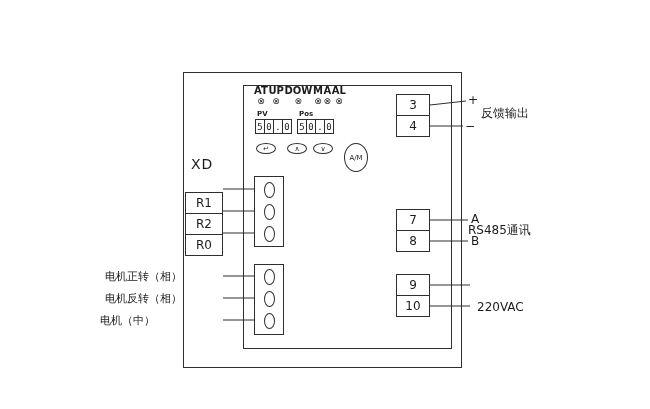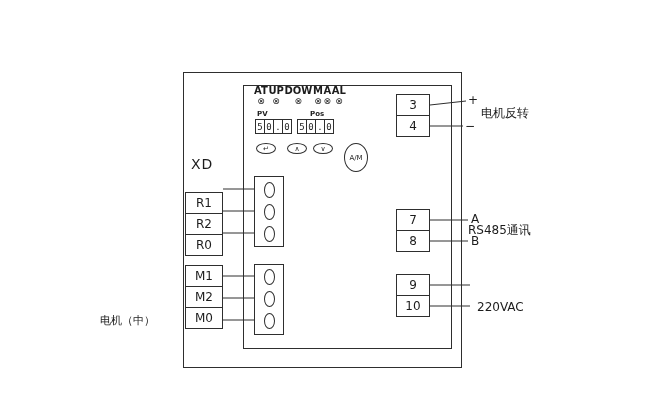--- a/index.html
+++ b/index.html
@@ -102,21 +102,21 @@
       <span class="lbl">A</span>
       <span class="lamp">⊗</span>
     </div>
     <div class="ind">
       <span class="lbl">AL</span>
       <span class="lamp">⊗</span>
     </div>
   </div>
 
   <div class="disp-label" style="left:257px; top:110px;">PV</div>
-  <div class="disp-label" style="left:310px; top:110px;">Pos</div>
+  <div class="disp-label" style="left:299px; top:110px;">Pos</div>
 
   <div class="digits" style="left:255px; top:119px;">
     <div class="digit">5</div>
     <div class="digit">0</div>
     <div class="digit">.</div>
     <div class="digit">0</div>
   </div>
 
   <div class="digits" style="left:297px; top:119px;">
     <div class="digit">5</div>
@@ -137,41 +137,38 @@
     <div class="term">R2</div>
     <div class="term">R0</div>
   </div>
 
   <div class="connector" style="left:254px; top:176px;">
     <div class="hole" style="top:5px;"></div>
     <div class="hole" style="top:27px;"></div>
     <div class="hole" style="top:49px;"></div>
   </div>
 
-  <div class="term-col" style="left:185px; top:265px;">
-    <div class="term">M1</div>
-    <div class="term">M2</div>
-    <div class="term">M0</div>
-  </div>
 
   <div class="connector" style="left:254px; top:264px;">
     <div class="hole" style="top:4px;"></div>
     <div class="hole" style="top:26px;"></div>
     <div class="hole" style="top:48px;"></div>
   </div>
 
+  <div class="side-label" style="left:78px; top:270px; width:104px;">电机正转（相）</div>
+  <div class="side-label" style="left:78px; top:292px; width:104px;">电机反转（相）</div>
   <div class="side-label" style="left:78px; top:314px; width:77px;">电机（中）</div>
 
   <div class="term-col" style="left:396px; top:94px;">
     <div class="term small">3</div>
     <div class="term small">4</div>
   </div>
   <div class="ann" style="left:468px; top:93px;">+</div>
   <div class="ann" style="left:465px; top:119px;">−</div>
-  <div class="ann" style="left:481px; top:106px;">电机反转</div>
+  <div class="ann" style="left:481px; top:106px;">反馈输出</div>
 
   <div class="term-col" style="left:396px; top:209px;">
     <div class="term small">7</div>
     <div class="term small">8</div>
   </div>
   <div class="ann" style="left:471px; top:212px;">A</div>
   <div class="ann" style="left:471px; top:234px;">B</div>
   <div class="ann" style="left:468px; top:223px;">RS485通讯</div>
 
   <div class="term-col" style="left:396px; top:274px;">

